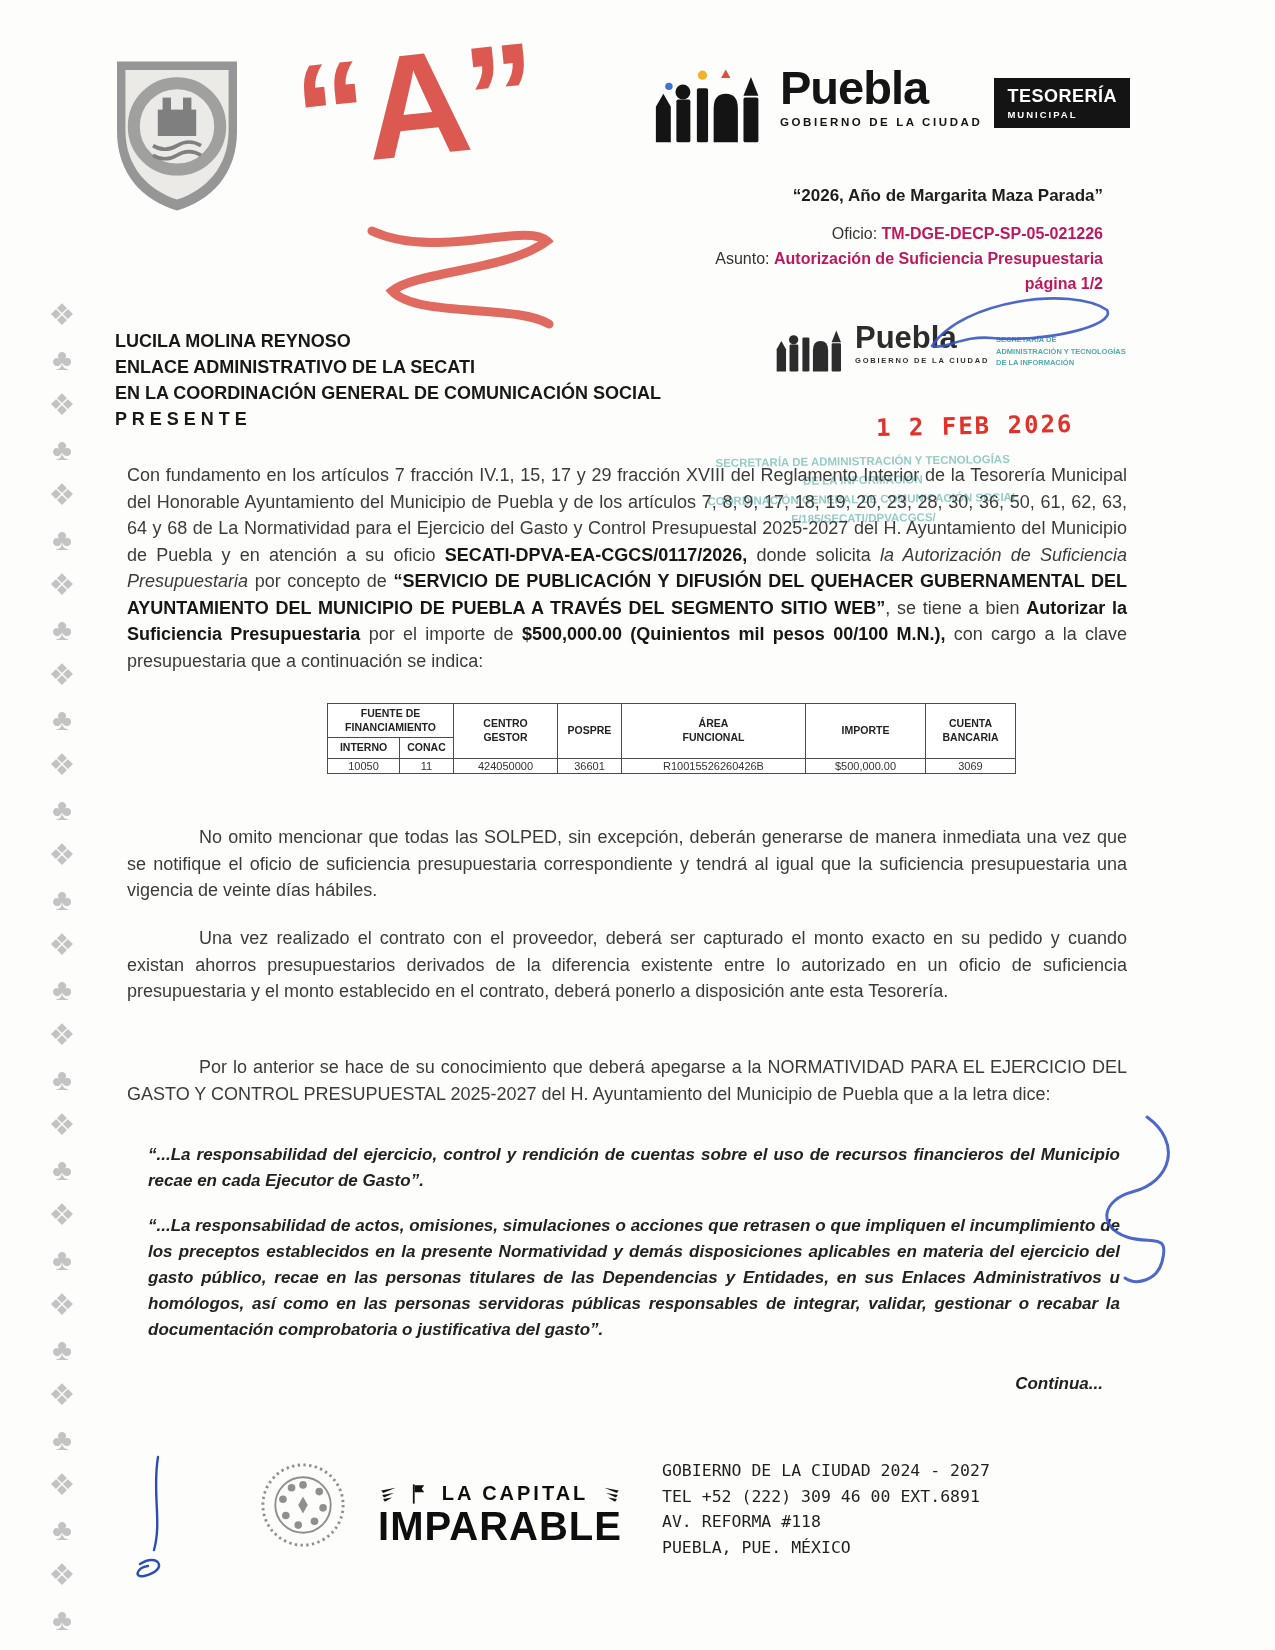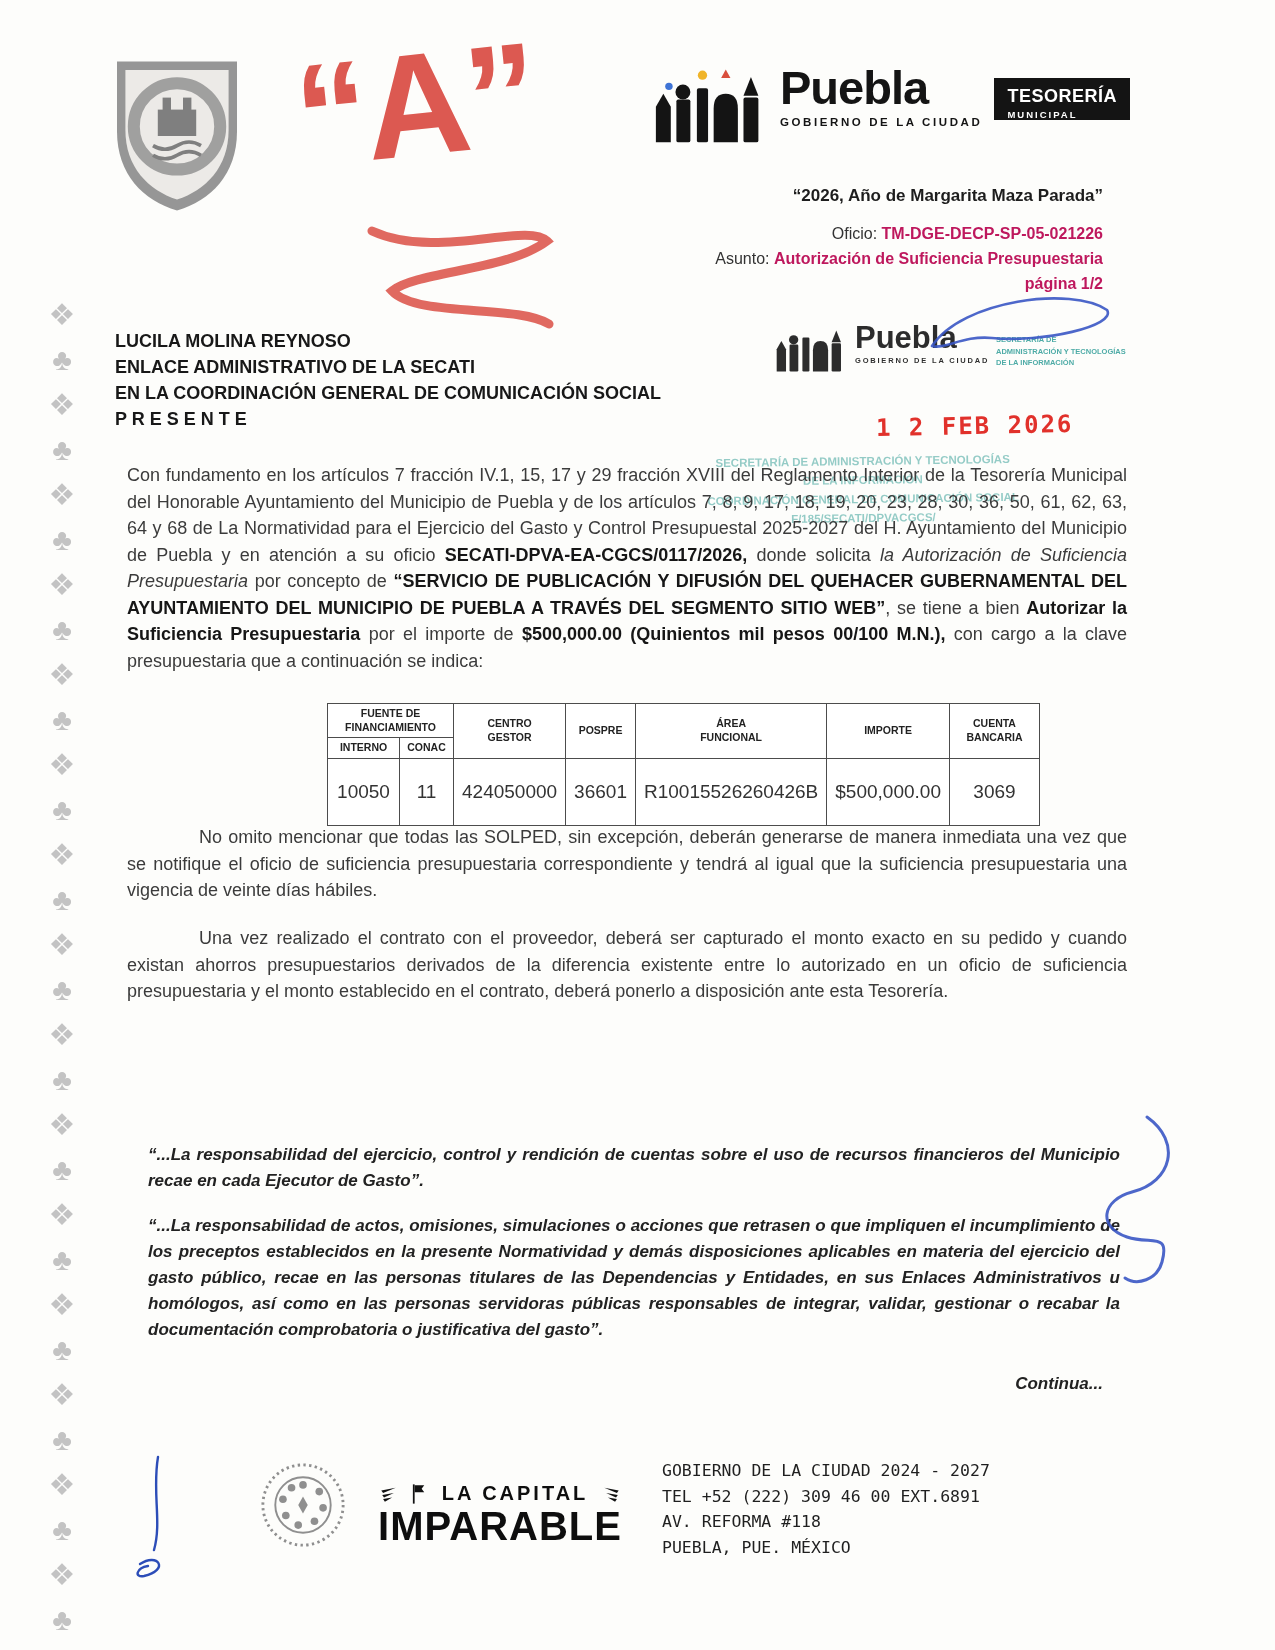--- a/index.html
+++ b/index.html
@@ -16,21 +16,21 @@
 
   .red-mark { position:absolute; left:295px; top:20px; width:340px; height:310px; }
   .red-a { font-size:146px; font-weight:700; color:#d8433a; transform:rotate(-6deg);
            opacity:.88; letter-spacing:-4px; line-height:1.1; }
   .red-squiggle { position:absolute; left:62px; top:196px; }
 
   .brand { position:absolute; left:648px; top:64px; display:flex; align-items:flex-start; }
   .brand-text { margin-left:10px; }
   .brand-name { font-size:47px; font-weight:800; color:#141414; line-height:1; letter-spacing:-1px; }
   .brand-sub { font-size:11.5px; font-weight:700; letter-spacing:2.6px; color:#141414; margin-top:5px; }
-  .badge { margin-left:12px; margin-top:14px; background:#141414; color:#fff; padding:8px 13px 0; }
+  .badge { margin-left:12px; margin-top:14px; background:#141414; color:#fff; padding:8px 13px 8px; }
   .badge-title { font-size:18px; font-weight:800; letter-spacing:.5px; }
   .badge-sub { font-size:9.5px; font-weight:600; letter-spacing:2px; margin-top:2px; }
 
   .motto { position:absolute; right:172px; top:186px; font-size:17px; font-weight:700; color:#1d1d1d; }
   .oficio-block { position:absolute; right:172px; top:222px; text-align:right;
                   font-size:16px; line-height:1.55; color:#333; }
   .oficio-block b { color:#be185d; }
 
   .recipient { position:absolute; left:115px; top:328px; font-size:18px; font-weight:700;
                line-height:1.45; color:#181818; }
@@ -64,21 +64,21 @@
            font-weight:700; font-style:italic; text-align:justify; color:#222; }
   .q1 { top:1142px; }
   .q2 { top:1213px; }
   .continua { position:absolute; right:172px; top:1374px; font-size:17px; font-weight:700;
               font-style:italic; color:#222; }
 
   .budget-table { position:absolute; left:283px; top:703px; border-collapse:collapse; background:#fff;margin-left:44px; }
   .budget-table th, .budget-table td { border:1.6px solid #4c4c4c; text-align:center; vertical-align:middle; }
   .budget-table th { font-size:10.5px; font-weight:700; color:#222; padding:3px 6px;
                      white-space:pre-line; line-height:1.3; }
-  .budget-table td { font-size:19px; color:#333; padding:22px 8px; }
+  .budget-table td { font-size:11px; color:#333; padding:1px 8px; }
 
   .scribble-right { position:absolute; left:1092px; top:1112px; }
   .footer-scribble { position:absolute; left:128px; top:1452px; }
   .emblem { position:absolute; left:260px; top:1462px; }
 
   .capital-logo { position:absolute; left:370px; top:1482px; width:260px; text-align:center; color:#0e0e0e; }
   .cap-top { display:flex; align-items:center; justify-content:center; gap:16px;
              font-size:20px; font-weight:800; letter-spacing:3px; }
   .cap-bottom { font-size:40px; font-weight:800; letter-spacing:1px; line-height:1.08; }
 
@@ -240,20 +240,21 @@
       <td>36601</td>
       <td>R10015526260426B</td>
       <td>$500,000.00</td>
       <td>3069</td>
     </tr>
   </tbody>
     </table>
 
   <p class="para p3 indent">Una vez realizado el contrato con el proveedor, deberá ser capturado el monto exacto en su pedido y cuando existan ahorros presupuestarios derivados de la diferencia existente entre lo autorizado en un oficio de suficiencia presupuestaria y el monto establecido en el contrato, deberá ponerlo a disposición ante esta Tesorería.</p>
   <p class="para p2 indent">No omito mencionar que todas las SOLPED, sin excepción, deberán generarse de manera inmediata una vez que se notifique el oficio de suficiencia presupuestaria correspondiente y tendrá al igual que la suficiencia presupuestaria una vigencia de veinte días hábiles.</p>
+  <p class="para p4 indent">Por lo anterior se hace de su conocimiento que deberá apegarse a la NORMATIVIDAD PARA EL EJERCICIO DEL GASTO Y CONTROL PRESUPUESTAL 2025-2027 del H. Ayuntamiento del Municipio de Puebla que a la letra dice:</p>
 
   <p class="quote q1">“...La responsabilidad del ejercicio, control y rendición de cuentas sobre el uso de recursos financieros del Municipio recae en cada Ejecutor de Gasto”.</p>
   <p class="quote q2">“...La responsabilidad de actos, omisiones, simulaciones o acciones que retrasen o que impliquen el incumplimiento de los preceptos establecidos en la presente Normatividad y demás disposiciones aplicables en materia del ejercicio del gasto público, recae en las personas titulares de las Dependencias y Entidades, en sus Enlaces Administrativos u homólogos, así como en las personas servidoras públicas responsables de integrar, validar, gestionar o recabar la documentación comprobatoria o justificativa del gasto”.</p>
 
   <div class="continua">Continua...</div>
 
   <svg class="scribble-right" width="90" height="180" viewBox="0 0 90 180">
     <path d="M55 5 C90 30 80 70 40 80 C10 88 5 115 35 125 C60 133 78 120 70 150 C65 168 45 174 33 166" stroke="#3a57c4" stroke-width="3" fill="none" stroke-linecap="round" opacity="0.9"></path>
   </svg>
 

